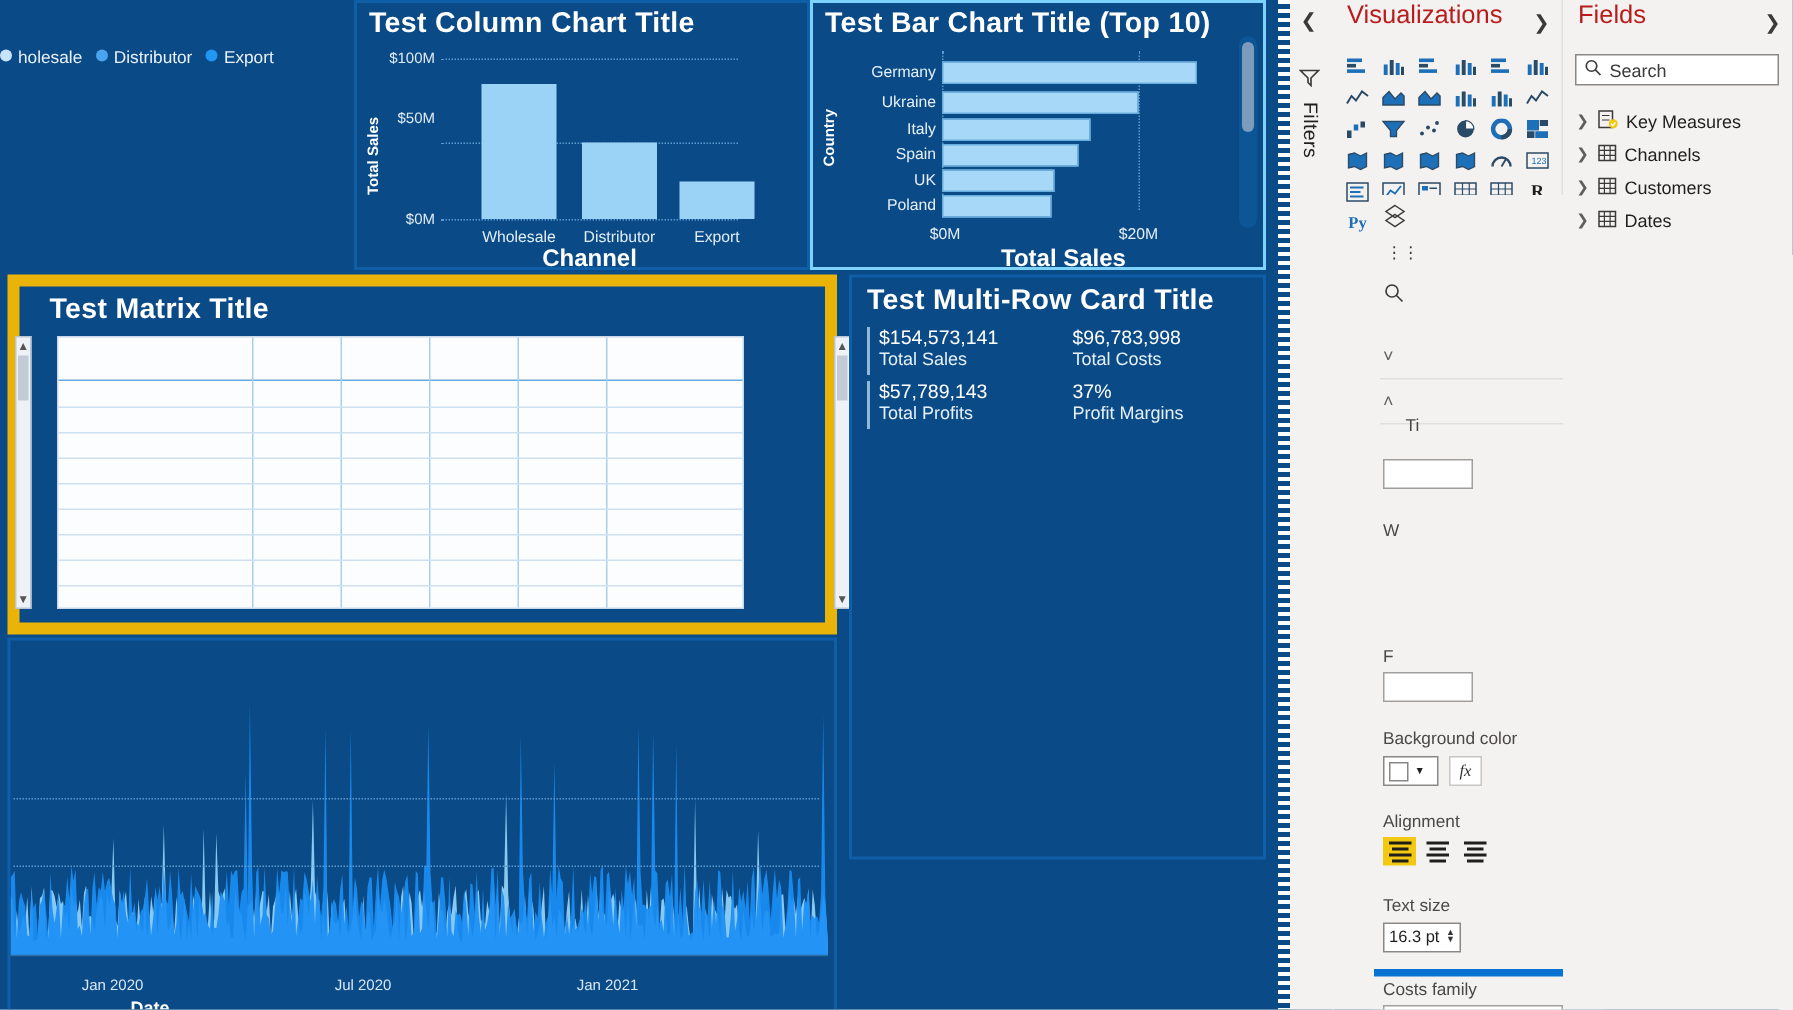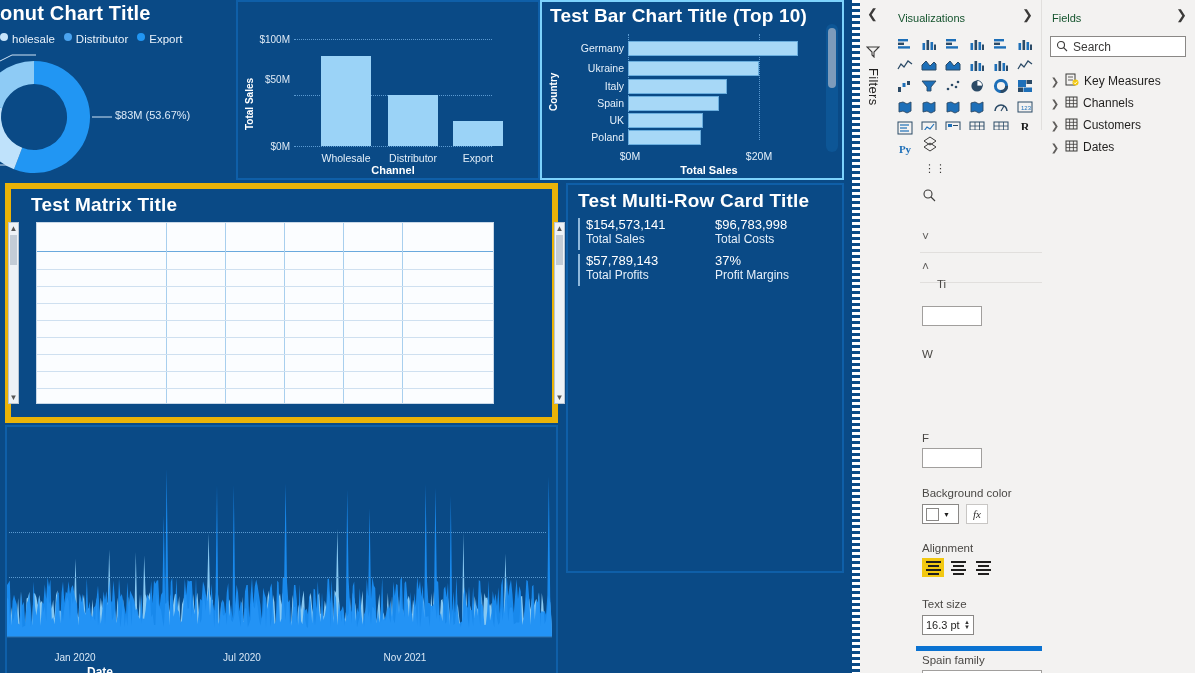--- a/index.html
+++ b/index.html
@@ -29,33 +29,33 @@
 
   
   #col-visual{left:236px;top:0;width:304px;height:180px;border:2px solid #0f5fa8;}
   #col-visual .vtitle{font-size:19px;position:absolute;left:8px;top:3px;}
   .colchart{position:absolute;left:0;top:26px;width:260px;height:150px;}
   .axis-y-title{position:absolute;color:#fff;font-size:10px;font-weight:bold;writing-mode:vertical-rl;transform:rotate(180deg);left:6px;top:36px;height:80px;text-align:center;}
   .ytick{position:absolute;color:#dfeaf5;font-size:10px;right:0;text-align:right;white-space:nowrap;}
   .grid-dot{position:absolute;border-top:1px dotted #5b9ad1;}
   .bar-v{position:absolute;background:#9bd3f7;}
   .cat-lbl{position:absolute;color:#e2eef8;font-size:10.5px;text-align:center;}
-  .axis-x-title{position:absolute;color:#fff;font-size:11px;font-weight:bold;text-align:center;}
+  .axis-x-title{position:absolute;color:#fff;font-size:16px;font-weight:bold;text-align:center;}
 
   
   #bar-visual{left:540px;top:0;width:304px;height:180px;border:2px solid #7dd3fc;}
   #bar-visual .vtitle{font-size:19px;position:absolute;left:8px;top:3px;}
   .bar-h{position:absolute;background:#a7d8f7;border:1px solid #6aaede;box-sizing:border-box;height:15px;}
   .bar-lbl{position:absolute;color:#e5f0fa;font-size:10.5px;text-align:right;white-space:nowrap;}
   .vgrid{position:absolute;border-left:1px dotted #5b9ad1;}
   .sbar{position:absolute;right:4px;top:22px;width:12px;height:128px;background:#0d5696;border-radius:6px;}
   .sbar i{position:absolute;left:2px;top:4px;width:8px;height:60px;background:#7d9bbb;border-radius:4px;display:block;}
 
   
-  #matrix-visual{left:5px;top:183px;width:553px;height:240px;border:6px solid #eab308;}
+  #matrix-visual{left:5px;top:183px;width:553px;height:240px;border:8px solid #eab308;}
   #matrix-visual .vtitle{font-size:19px;position:absolute;left:20px;top:5px;}
   .mtable{position:absolute;left:25px;top:33px;width:458px;height:182px;background:#fbfdff;border:1px solid #c8d8e8;box-sizing:border-box;}
   .mcol{position:absolute;top:0;bottom:0;border-left:1px solid #a8cfee;}
   .mrow{position:absolute;left:0;right:0;border-top:1px solid #cfe0f0;}
   .mheadline{position:absolute;left:0;right:0;top:28px;border-top:1px solid #6aa9dd;}
   .mscroll{position:absolute;width:11px;background:#eef2f6;border:1px solid #b9c6d4;box-sizing:border-box;}
   .mscroll .thumb{position:absolute;left:1px;width:7px;background:#c3ccd6;}
   .mscroll .ar{position:absolute;left:0;width:9px;text-align:center;font-size:8px;color:#555;line-height:9px;}
 
   
@@ -79,21 +79,21 @@
 
   
   .pane-area{position:absolute;left:860px;top:0;width:335px;height:673px;background:#f3f2f1;}
   .railbar{position:absolute;left:0;top:0;width:28px;height:673px;background:#f3f2f1;border-right:1px solid #e1dfdd;}
   .rail-chev{position:absolute;left:7px;top:6px;font-size:13px;color:#3b3a39;}
   .rail-filter-icon{position:absolute;left:6px;top:46px;color:#3b3a39;font-size:12px;}
   .rail-txt{position:absolute;left:6px;top:68px;writing-mode:vertical-rl;font-size:13px;color:#201f1e;letter-spacing:.3px;}
 
   .vizpane{position:absolute;left:28px;top:0;width:153px;height:673px;background:#f3f2f1;border-right:1px solid #e1dfdd;}
   .pane-head{position:relative;height:33px;}
-  .pane-title{position:absolute;left:10px;top:12px;font-size:11px;color:#14532d;}
+  .pane-title{position:absolute;left:10px;top:0;font-size:17px;color:#b91c1c;}
   .pane-chev{position:absolute;right:8px;top:7px;font-size:13px;color:#3b3a39;}
   .icon-grid{position:absolute;left:5px;top:33px;width:148px;display:flex;flex-wrap:wrap;}
   .vicon{width:24px;height:21px;display:flex;align-items:center;justify-content:center;}
   .vicon svg{display:block;}
   .vicon-txt{font-size:11px;color:#1d6fb8;font-weight:bold;font-family:"Liberation Serif",serif;}
 
   .fieldspane{position:absolute;left:182px;top:0;width:153px;height:673px;background:#f3f2f1;}
   .searchbox{position:absolute;left:8px;top:36px;width:136px;height:21px;background:#fff;border:1px solid #8a8886;box-sizing:border-box;display:flex;align-items:center;gap:5px;padding-left:5px;}
   .searchbox span.ph{font-size:12px;color:#3b3a39;}
   .ftree{position:absolute;left:8px;top:70px;width:145px;}
@@ -127,55 +127,38 @@
   .sw{width:19px;height:19px;box-sizing:border-box;border:1px solid #b9b9b9;}
 </style>
 </head>
 <body>
 
 <div class="root">
 
   <div class="canvas">
 
     <div class="visual" id="donut-visual">
-      <div class="vtitle">onut Chart Title</div>
       <div class="legend">
         <span class="li">
           <span class="dot" style="background:#c7e4fa"></span>
           <span>holesale</span>
         </span>
         <span class="li">
           <span class="dot" style="background:#4aa3ef"></span>
           <span>Distributor</span>
         </span>
         <span class="li">
           <span class="dot" style="background:#2196f3"></span>
           <span>Export</span>
         </span>
       </div>
-      <div class="donut-wrap">
-        <svg class="donut-svg" width="240" height="140" viewBox="0 0 240 140">
-          <g transform="translate(82,70)">
-
-            <path d="M0,-56 A56,56 0 1 1 -20.0,52.3 L-11.8,30.8 A33,33 0 1 0 0,-33 Z" fill="#2196f3"></path>
-
-            <path d="M-20.0,52.3 A56,56 0 0 1 -54.0,-14.8 L-31.8,-8.7 A33,33 0 0 0 -11.8,30.8 Z" fill="#bfe2fb"></path>
-
-            <path d="M-54.0,-14.8 A56,56 0 0 1 0,-56 L0,-33 A33,33 0 0 0 -31.8,-8.7 Z" fill="#8ecbf5"></path>
-          </g>
-          <line x1="140" y1="70" x2="160" y2="70" stroke="#cfe3f5" stroke-width="1"></line>
-          <polyline points="40,18 60,8 84,8" fill="none" stroke="#cfe3f5" stroke-width="1"></polyline>
-          <polyline points="22,112 40,118 62,118" fill="none" stroke="#cfe3f5" stroke-width="1"></polyline>
-        </svg>
-
-        <div class="dlabel" style="left:115px;top:54px;">$83M (53.67%)</div>
-      </div>
     </div>
 
     <div class="visual" id="col-visual">
+      <div class="vtitle">Test Column Chart Title</div>
       <div class="colchart">
         <div class="axis-y-title">Total Sales</div>
         <div class="ytick" style="top:6px;width:52px;left:0;">$100M</div>
         <div class="ytick" style="top:46px;width:52px;left:0;">$50M</div>
         <div class="ytick" style="top:113px;width:52px;left:0;">$0M</div>
         <div class="grid-dot" style="left:56px;right:6px;top:11px;"></div>
         <div class="grid-dot" style="left:56px;right:6px;top:67px;"></div>
         <div class="grid-dot" style="left:56px;right:6px;top:118px;"></div>
         <div class="bar-v" style="left:83px;width:50px;top:28px;height:90px;"></div>
         <div class="bar-v" style="left:150px;width:50px;top:67px;height:51px;"></div>
@@ -275,21 +258,21 @@
         <div class="grid-dot" style="left:2px;right:10px;top:95px;"></div>
         <div class="grid-dot" style="left:2px;right:10px;top:140px;"></div>
         <svg id="area-svg" width="545" height="215">
             <path d="M0,200 L0.0,160.2 L1.4,162.7 L2.8,189.0 L4.2,169.9 L5.6,184.5 L7.0,180.7 L8.4,173.2 L9.8,178.6 L11.2,160.9 L12.6,189.3 L14.0,153.7 L15.4,190.6 L16.8,189.3 L18.2,189.1 L19.6,161.6 L21.0,160.4 L22.4,154.7 L23.8,189.8 L25.2,181.9 L26.6,156.3 L28.0,156.6 L29.4,160.3 L30.8,167.9 L32.2,158.0 L33.6,165.7 L35.0,163.7 L36.4,175.4 L37.8,169.6 L39.2,184.4 L40.6,153.6 L42.0,167.0 L43.4,163.2 L44.8,171.7 L46.2,162.7 L47.6,181.3 L49.0,158.3 L50.4,153.3 L51.8,174.0 L53.2,173.6 L54.6,175.1 L56.0,184.4 L57.4,171.1 L58.8,164.7 L60.2,160.1 L61.6,164.0 L63.0,183.7 L64.4,157.8 L65.8,166.7 L67.2,160.1 L68.6,121.6 L70.0,175.8 L71.4,180.4 L72.8,156.8 L74.2,165.6 L75.6,164.3 L77.0,157.4 L78.4,176.6 L79.8,173.3 L81.2,171.4 L82.6,171.2 L84.0,184.0 L85.4,162.2 L86.8,181.1 L88.2,184.0 L89.6,160.3 L91.0,188.7 L92.4,178.4 L93.8,160.4 L95.2,171.3 L96.6,157.4 L98.0,187.6 L99.4,167.2 L100.8,165.0 L102.2,112.6 L103.6,164.2 L105.0,183.6 L106.4,180.2 L107.8,171.6 L109.2,184.2 L110.6,160.6 L112.0,176.3 L113.4,190.6 L114.8,178.0 L116.2,161.9 L117.6,190.3 L119.0,177.8 L120.4,189.2 L121.8,159.7 L123.2,169.1 L124.6,189.1 L126.0,160.4 L127.4,177.9 L128.8,115.1 L130.2,176.2 L131.6,180.0 L133.0,156.8 L134.4,186.8 L135.8,175.6 L137.2,118.3 L138.6,157.3 L140.0,162.1 L141.4,159.6 L142.8,155.2 L144.2,180.3 L145.6,177.0 L147.0,188.0 L148.4,188.1 L149.8,155.2 L151.2,166.2 L152.6,170.3 L154.0,172.8 L155.4,182.5 L156.8,190.1 L158.2,166.8 L159.6,166.0 L161.0,163.0 L162.4,175.2 L163.8,157.0 L165.2,173.8 L166.6,164.3 L168.0,156.8 L169.4,157.7 L170.8,170.9 L172.2,159.1 L173.6,188.0 L175.0,167.3 L176.4,162.9 L177.8,157.2 L179.2,158.6 L180.6,171.8 L182.0,171.3 L183.4,154.1 L184.8,180.7 L186.2,156.8 L187.6,174.3 L189.0,162.7 L190.4,155.4 L191.8,174.3 L193.2,185.9 L194.6,182.3 L196.0,157.5 L197.4,162.0 L198.8,174.6 L200.2,153.2 L201.6,96.1 L203.0,157.1 L204.4,162.9 L205.8,162.8 L207.2,190.9 L208.6,169.6 L210.0,187.5 L211.4,157.0 L212.8,189.7 L214.2,163.8 L215.6,177.2 L217.0,179.1 L218.4,175.8 L219.8,188.1 L221.2,166.6 L222.6,162.2 L224.0,182.8 L225.4,185.3 L226.8,181.3 L228.2,173.7 L229.6,156.3 L231.0,174.7 L232.4,182.7 L233.8,190.2 L235.2,159.8 L236.6,184.8 L238.0,171.3 L239.4,171.5 L240.8,190.4 L242.2,186.7 L243.6,182.4 L245.0,154.5 L246.4,168.9 L247.8,171.7 L249.2,161.9 L250.6,169.5 L252.0,181.8 L253.4,188.8 L254.8,181.0 L256.2,177.2 L257.6,159.3 L259.0,191.0 L260.4,160.8 L261.8,153.5 L263.2,190.0 L264.6,181.8 L266.0,157.7 L267.4,165.2 L268.8,187.8 L270.2,169.5 L271.6,160.7 L273.0,156.2 L274.4,167.8 L275.8,155.6 L277.2,170.3 L278.6,183.5 L280.0,163.1 L281.4,165.2 L282.8,186.8 L284.2,184.2 L285.6,157.8 L287.0,170.2 L288.4,169.5 L289.8,186.6 L291.2,171.0 L292.6,165.1 L294.0,173.0 L295.4,161.0 L296.8,153.4 L298.2,182.9 L299.6,189.7 L301.0,191.0 L302.4,160.7 L303.8,155.7 L305.2,171.6 L306.6,178.1 L308.0,188.4 L309.4,177.5 L310.8,158.7 L312.2,156.1 L313.6,177.0 L315.0,175.9 L316.4,179.4 L317.8,163.4 L319.2,171.0 L320.6,161.0 L322.0,153.3 L323.4,191.0 L324.8,159.1 L326.2,180.9 L327.6,153.3 L329.0,155.7 L330.4,91.7 L331.8,159.4 L333.2,176.6 L334.6,184.9 L336.0,169.8 L337.4,189.0 L338.8,175.2 L340.2,179.6 L341.6,176.6 L343.0,160.1 L344.4,187.1 L345.8,156.1 L347.2,160.9 L348.6,168.7 L350.0,190.5 L351.4,184.4 L352.8,180.0 L354.2,166.3 L355.6,153.8 L357.0,190.3 L358.4,176.6 L359.8,161.1 L361.2,180.0 L362.6,173.5 L364.0,187.8 L365.4,169.7 L366.8,171.0 L368.2,175.0 L369.6,184.4 L371.0,168.4 L372.4,156.8 L373.8,185.6 L375.2,179.8 L376.6,175.2 L378.0,184.0 L379.4,180.8 L380.8,155.6 L382.2,180.4 L383.6,185.9 L385.0,159.0 L386.4,182.5 L387.8,186.6 L389.2,171.2 L390.6,153.0 L392.0,173.5 L393.4,157.9 L394.8,171.4 L396.2,172.7 L397.6,180.7 L399.0,155.1 L400.4,162.9 L401.8,158.7 L403.2,165.4 L404.6,183.9 L406.0,162.5 L407.4,170.7 L408.8,168.8 L410.2,188.8 L411.6,161.8 L413.0,190.4 L414.4,179.3 L415.8,159.2 L417.2,166.0 L418.6,179.7 L420.0,179.8 L421.4,178.9 L422.8,189.8 L424.2,155.9 L425.6,175.2 L427.0,153.7 L428.4,170.1 L429.8,181.9 L431.2,166.9 L432.6,184.8 L434.0,163.2 L435.4,162.0 L436.8,171.0 L438.2,186.7 L439.6,184.9 L441.0,160.5 L442.4,173.3 L443.8,187.2 L445.2,171.8 L446.6,188.3 L448.0,186.6 L449.4,173.0 L450.8,166.9 L452.2,180.6 L453.6,190.6 L455.0,184.2 L456.4,95.4 L457.8,181.7 L459.2,154.4 L460.6,180.4 L462.0,190.7 L463.4,168.6 L464.8,178.3 L466.2,189.5 L467.6,159.1 L469.0,167.9 L470.4,171.4 L471.8,173.0 L473.2,189.2 L474.6,154.7 L476.0,178.4 L477.4,156.1 L478.8,161.3 L480.2,160.2 L481.6,165.9 L483.0,169.0 L484.4,165.9 L485.8,183.3 L487.2,190.5 L488.6,169.6 L490.0,181.5 L491.4,188.0 L492.8,185.4 L494.2,170.0 L495.6,183.7 L497.0,169.5 L498.4,116.5 L499.8,162.0 L501.2,184.5 L502.6,171.8 L504.0,169.9 L505.4,171.4 L506.8,187.2 L508.2,186.6 L509.6,185.2 L511.0,185.8 L512.4,185.2 L513.8,159.5 L515.2,159.1 L516.6,181.9 L518.0,175.0 L519.4,159.4 L520.8,165.3 L522.2,161.4 L523.6,172.4 L525.0,160.4 L526.4,170.7 L527.8,165.8 L529.2,161.7 L530.6,166.8 L532.0,155.5 L533.4,189.7 L534.8,155.9 L536.2,166.4 L537.6,187.1 L539.0,183.6 L540.4,172.4 L541.8,159.0 L543.2,165.4 L544.6,186.5 L545,200 Z" fill="#8fd0f8" opacity="0.95"></path>
             <path d="M0,200 L0.0,148.0 L1.4,146.1 L2.8,143.5 L4.2,188.5 L5.6,164.0 L7.0,157.7 L8.4,163.0 L9.8,167.3 L11.2,186.5 L12.6,187.5 L14.0,155.6 L15.4,168.5 L16.8,164.7 L18.2,185.9 L19.6,166.5 L21.0,163.2 L22.4,155.8 L23.8,170.2 L25.2,188.6 L26.6,144.6 L28.0,169.2 L29.4,178.5 L30.8,168.1 L32.2,159.1 L33.6,188.7 L35.0,165.3 L36.4,166.8 L37.8,147.3 L39.2,162.0 L40.6,140.2 L42.0,150.1 L43.4,142.4 L44.8,182.4 L46.2,180.0 L47.6,187.2 L49.0,165.5 L50.4,156.0 L51.8,155.5 L53.2,186.4 L54.6,155.5 L56.0,144.4 L57.4,166.1 L58.8,154.6 L60.2,156.6 L61.6,144.2 L63.0,157.0 L64.4,150.6 L65.8,148.1 L67.2,155.5 L68.6,162.9 L70.0,166.7 L71.4,188.6 L72.8,155.5 L74.2,165.0 L75.6,156.5 L77.0,173.0 L78.4,178.0 L79.8,141.0 L81.2,173.1 L82.6,164.5 L84.0,177.7 L85.4,180.0 L86.8,170.6 L88.2,168.9 L89.6,161.5 L91.0,148.4 L92.4,169.7 L93.8,186.7 L95.2,174.4 L96.6,154.3 L98.0,163.0 L99.4,153.9 L100.8,168.3 L102.2,141.4 L103.6,162.6 L105.0,165.5 L106.4,143.5 L107.8,160.2 L109.2,186.1 L110.6,178.7 L112.0,141.3 L113.4,159.8 L114.8,157.0 L116.2,164.1 L117.6,171.0 L119.0,177.4 L120.4,145.0 L121.8,169.3 L123.2,153.6 L124.6,156.9 L126.0,159.9 L127.4,164.2 L128.8,173.2 L130.2,171.3 L131.6,179.6 L133.0,182.1 L134.4,157.0 L135.8,181.5 L137.2,181.8 L138.6,172.8 L140.0,157.1 L141.4,159.6 L142.8,163.7 L144.2,143.9 L145.6,166.4 L147.0,143.3 L148.4,146.8 L149.8,143.4 L151.2,143.2 L152.6,169.8 L154.0,157.9 L155.4,155.3 L156.8,78.1 L158.2,168.2 L159.6,31.7 L161.0,139.7 L162.4,188.4 L163.8,144.9 L165.2,140.7 L166.6,179.7 L168.0,173.2 L169.4,140.6 L170.8,173.0 L172.2,175.0 L173.6,185.7 L175.0,183.8 L176.4,167.3 L177.8,141.7 L179.2,158.0 L180.6,143.1 L182.0,144.5 L183.4,143.9 L184.8,144.0 L186.2,167.3 L187.6,177.5 L189.0,140.3 L190.4,187.2 L191.8,174.9 L193.2,161.7 L194.6,163.4 L196.0,144.3 L197.4,149.0 L198.8,157.2 L200.2,163.9 L201.6,149.5 L203.0,178.7 L204.4,146.7 L205.8,165.7 L207.2,173.7 L208.6,155.2 L210.0,47.7 L211.4,187.1 L212.8,182.0 L214.2,166.9 L215.6,162.4 L217.0,165.7 L218.4,177.4 L219.8,155.3 L221.2,145.9 L222.6,178.9 L224.0,166.9 L225.4,181.1 L226.8,47.8 L228.2,168.4 L229.6,147.8 L231.0,155.3 L232.4,174.4 L233.8,163.9 L235.2,166.4 L236.6,184.9 L238.0,154.5 L239.4,147.9 L240.8,148.0 L242.2,180.8 L243.6,157.8 L245.0,140.4 L246.4,166.7 L247.8,149.5 L249.2,142.6 L250.6,148.7 L252.0,158.1 L253.4,167.7 L254.8,181.9 L256.2,150.7 L257.6,156.9 L259.0,160.9 L260.4,171.9 L261.8,161.8 L263.2,150.5 L264.6,146.2 L266.0,165.8 L267.4,187.2 L268.8,184.1 L270.2,143.5 L271.6,145.6 L273.0,185.4 L274.4,181.8 L275.8,140.3 L277.2,140.7 L278.6,46.4 L280.0,144.8 L281.4,165.4 L282.8,162.6 L284.2,188.8 L285.6,173.0 L287.0,148.0 L288.4,147.9 L289.8,163.1 L291.2,188.0 L292.6,147.0 L294.0,184.0 L295.4,187.2 L296.8,169.9 L298.2,173.4 L299.6,171.6 L301.0,177.4 L302.4,156.4 L303.8,165.4 L305.2,186.5 L306.6,151.8 L308.0,152.6 L309.4,172.1 L310.8,144.0 L312.2,173.8 L313.6,184.9 L315.0,155.5 L316.4,183.1 L317.8,178.5 L319.2,169.8 L320.6,142.1 L322.0,141.4 L323.4,166.5 L324.8,142.5 L326.2,185.9 L327.6,156.3 L329.0,160.8 L330.4,188.2 L331.8,164.6 L333.2,174.6 L334.6,172.4 L336.0,168.7 L337.4,180.2 L338.8,185.0 L340.2,52.3 L341.6,142.9 L343.0,167.0 L344.4,175.3 L345.8,149.0 L347.2,144.5 L348.6,183.9 L350.0,170.6 L351.4,175.2 L352.8,151.0 L354.2,174.6 L355.6,187.6 L357.0,177.6 L358.4,173.7 L359.8,141.7 L361.2,159.5 L362.6,71.0 L364.0,162.3 L365.4,139.7 L366.8,148.5 L368.2,151.0 L369.6,186.4 L371.0,172.9 L372.4,185.7 L373.8,173.2 L375.2,140.4 L376.6,182.7 L378.0,180.8 L379.4,176.0 L380.8,168.5 L382.2,171.5 L383.6,163.2 L385.0,179.7 L386.4,144.6 L387.8,158.9 L389.2,147.0 L390.6,148.0 L392.0,177.0 L393.4,143.1 L394.8,139.3 L396.2,177.8 L397.6,146.1 L399.0,144.1 L400.4,160.1 L401.8,180.0 L403.2,155.0 L404.6,174.3 L406.0,185.2 L407.4,155.9 L408.8,168.5 L410.2,139.8 L411.6,152.6 L413.0,143.8 L414.4,159.7 L415.8,147.9 L417.2,180.9 L418.6,47.1 L420.0,143.9 L421.4,166.1 L422.8,166.2 L424.2,168.9 L425.6,169.0 L427.0,166.3 L428.4,50.5 L429.8,143.4 L431.2,145.2 L432.6,178.6 L434.0,175.9 L435.4,184.2 L436.8,152.0 L438.2,149.3 L439.6,160.6 L441.0,145.5 L442.4,188.0 L443.8,58.4 L445.2,175.4 L446.6,154.5 L448.0,176.3 L449.4,139.7 L450.8,174.2 L452.2,186.7 L453.6,185.3 L455.0,184.4 L456.4,157.7 L457.8,149.9 L459.2,167.5 L460.6,171.0 L462.0,149.1 L463.4,172.7 L464.8,173.2 L466.2,149.5 L467.6,181.6 L469.0,161.8 L470.4,178.9 L471.8,143.0 L473.2,144.3 L474.6,166.8 L476.0,169.8 L477.4,188.0 L478.8,187.8 L480.2,174.2 L481.6,143.2 L483.0,183.7 L484.4,176.1 L485.8,154.1 L487.2,164.0 L488.6,156.6 L490.0,168.9 L491.4,150.2 L492.8,176.8 L494.2,148.3 L495.6,140.7 L497.0,176.4 L498.4,158.7 L499.8,139.5 L501.2,159.1 L502.6,148.7 L504.0,142.8 L505.4,156.9 L506.8,176.1 L508.2,157.3 L509.6,142.0 L511.0,162.1 L512.4,149.1 L513.8,154.6 L515.2,188.1 L516.6,180.9 L518.0,167.1 L519.4,143.0 L520.8,143.9 L522.2,160.8 L523.6,187.9 L525.0,149.4 L526.4,147.8 L527.8,183.1 L529.2,163.0 L530.6,165.5 L532.0,155.0 L533.4,176.6 L534.8,173.4 L536.2,175.3 L537.6,173.8 L539.0,177.8 L540.4,157.9 L541.8,39.2 L543.2,160.2 L544.6,184.7 L545,200 Z" fill="#1a8ef5" opacity="0.92"></path>
             <line x1="0" y1="200" x2="545" y2="200" stroke="#2f6da3" stroke-width="1"></line>
           </svg>
       </div>
       <div class="lc-tick" style="left:28px;width:80px;top:225px;">Jan 2020</div>
       <div class="lc-tick" style="left:195px;width:80px;top:225px;">Jul 2020</div>
-      <div class="lc-tick" style="left:358px;width:80px;top:225px;">Nov 2021</div>
+      <div class="lc-tick" style="left:358px;width:80px;top:225px;">Jan 2021</div>
       <div class="lc-xtitle" style="left:80px;top:238px;">Date</div>
     </div>
 
   </div>
   <div class="canvas-edge"></div>
 
   <div class="pane-area">
 
     <div class="railbar">
       <div class="rail-chev">❮</div>
@@ -600,21 +583,21 @@
         <div class="fmt-row" style="left:6px;top:468px;">Text size</div>
         <div class="spin">
           <span>16.3 pt</span>
           <span class="arrows">
               <span>▲</span>
               <span>▼</span>
             </span>
         </div>
 
         <div class="blue-underline"></div>
-        <div class="fmt-row" style="left:6px;top:524px;">Spain family</div>
+        <div class="fmt-row" style="left:6px;top:524px;">Costs family</div>
         <div class="fmt-box" style="left:6px;top:540px;width:120px;height:20px;"></div>
       </div>
     </div>
 
     <div class="fieldspane">
       <div class="pane-head">
         <div class="pane-title">Fields</div>
         <div class="pane-chev">❯</div>
       </div>
       <div class="searchbox">

